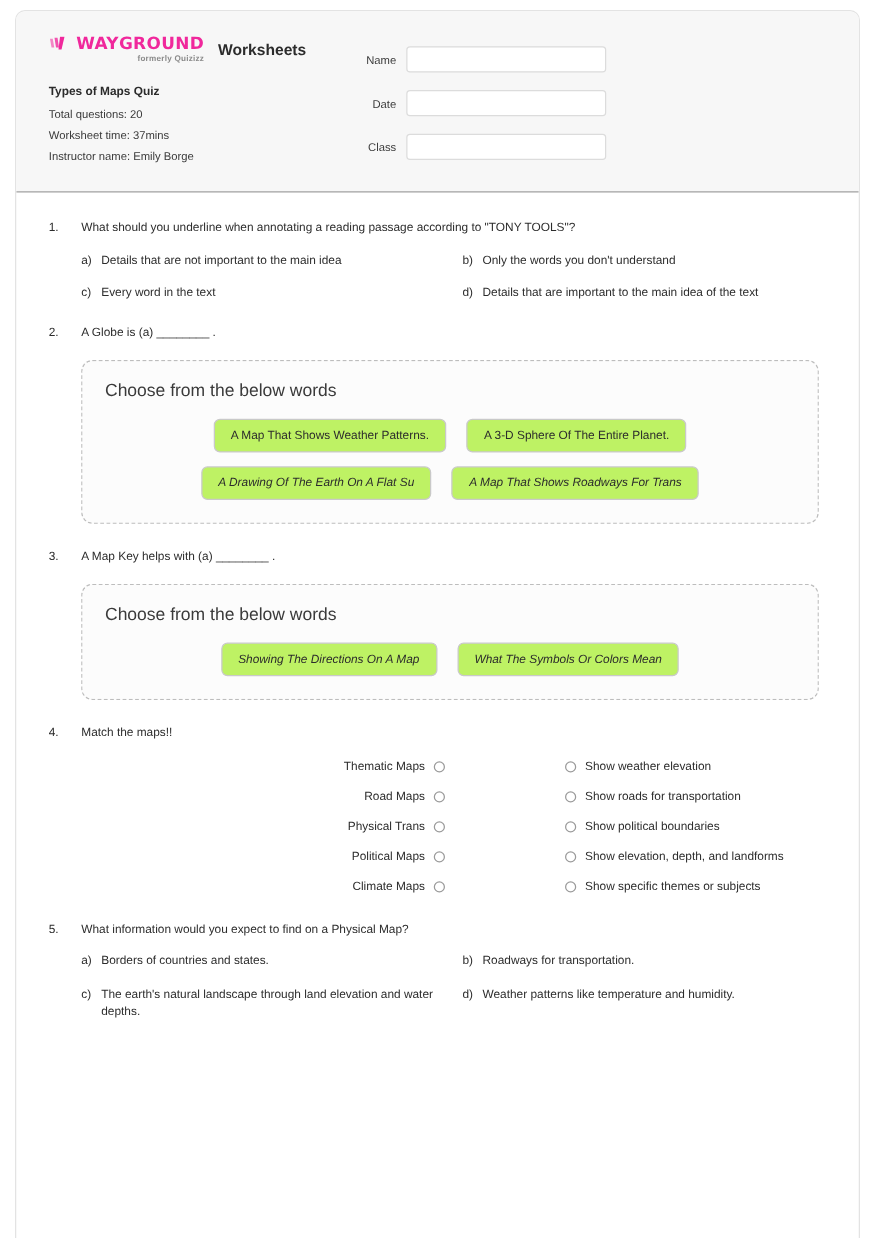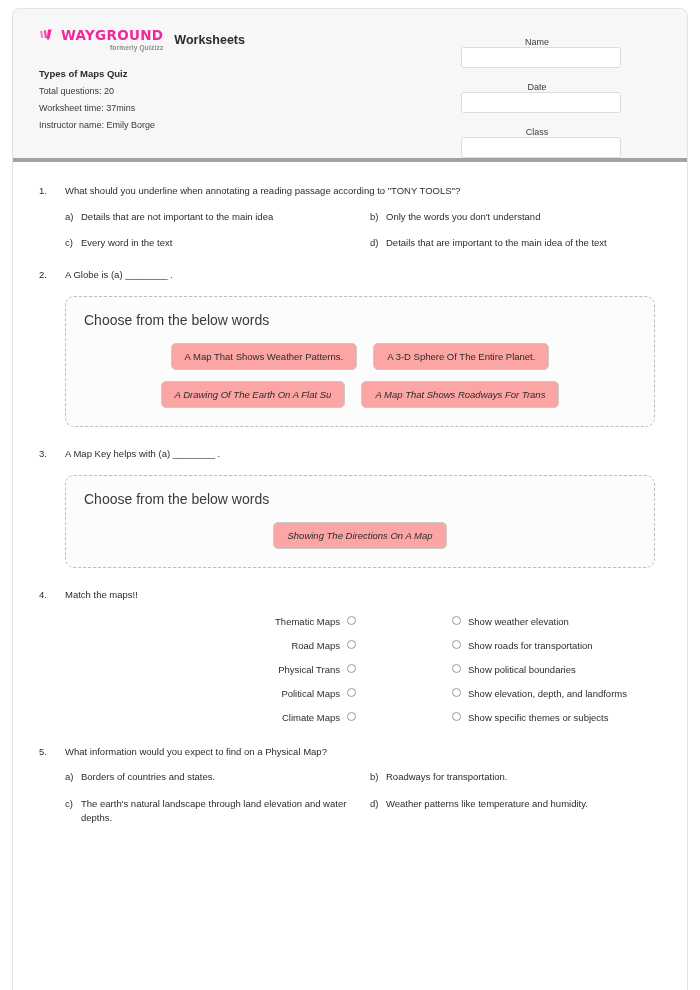--- a/index.html
+++ b/index.html
@@ -25,24 +25,24 @@
     border: 1px solid #e3e3e3;
     border-bottom: none;
     border-radius: 8px 8px 0 0;
     box-sizing: border-box;
     overflow: hidden;
   }
 
   
   .ws-header {
     background: #f7f7f7;
-    border-bottom: 4px solid #a3a3a3;
-    padding: 18px 26px 0 26px;
-    display: flex;
-    justify-content: space-between;
+    border-bottom: 1px solid #a3a3a3;
+    padding: 18px 26px 16px 26px;
+    display: flex;
+    justify-content: flex-start;
     align-items: flex-start;
   }
   .hdr-left { padding-top: 2px; }
 
   .brand-row {
     display: flex;
     align-items: center;
     gap: 9px;
   }
   .logo-block { line-height: 1; }
@@ -89,21 +89,20 @@
 
   .hdr-right {
     width: 240px;
     padding-top: 10px;
   }
   .field-row {
     display: flex;
     align-items: center;
     justify-content: flex-end;
     margin-bottom: 14px;
-    flex-direction: column;
   }
   .field-row:last-child { margin-bottom: 0; }
   .field-label {
     font-size: 9px;
     color: #3a3a3a;
     margin-right: 8px;
     text-align: right;
   }
   .field-box {
     width: 160px;
@@ -176,37 +175,37 @@
     margin-bottom: 15px;
   }
   .chip-row {
     display: flex;
     justify-content: center;
     gap: 16px;
     margin-bottom: 11px;
   }
   .chip-row:last-child { margin-bottom: 0; font-style: italic; }
   .chip {
-    background: #fca5a5;
+    background: #bef264;
     border: 1px solid #c9c9c9;
     border-radius: 5px;
     padding: 7px 13px;
     font-size: 9.5px;
     color: #2c2c2c;
     white-space: nowrap;
   }
 
   
   .match {
     margin-top: 14px;
     margin-left: 26px;
   }
   .match-row {
     display: flex;
-    align-items: flex-start;
+    align-items: center;
     margin-bottom: 13px;
   }
   .match-row:last-child { margin-bottom: 0; }
   .m-left {
     width: 275px;
     text-align: right;
     font-size: 9.5px;
     color: #2c2c2c;
     padding-right: 7px;
   }
@@ -322,20 +321,21 @@
 
     <div class="q-block" style="margin-bottom:20px;">
       <div class="q-head">
         <div class="q-num">3.</div>
         <div class="q-text">A Map Key helps with (a) ________ .</div>
       </div>
       <div class="bank">
         <div class="bank-title">Choose from the below words</div>
         <div class="chip-row">
           <div class="chip">Showing The Directions On A Map</div>
+          <div class="chip">What The Symbols Or Colors Mean</div>
         </div>
       </div>
     </div>
 
     <div class="q-block" style="margin-bottom:22px;">
       <div class="q-head">
         <div class="q-num">4.</div>
         <div class="q-text">Match the maps!!</div>
       </div>
       <div class="match">

